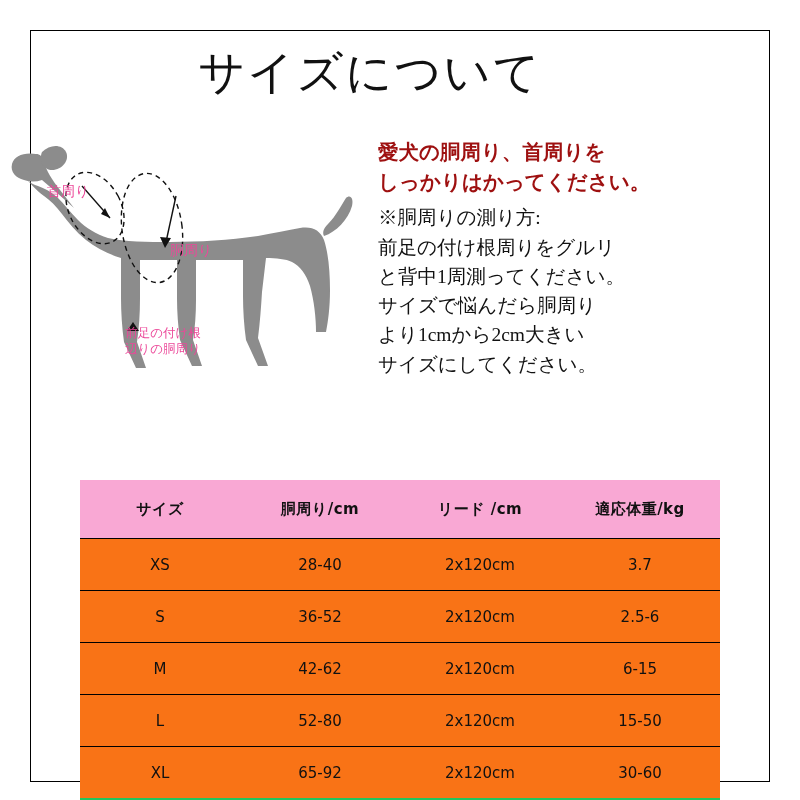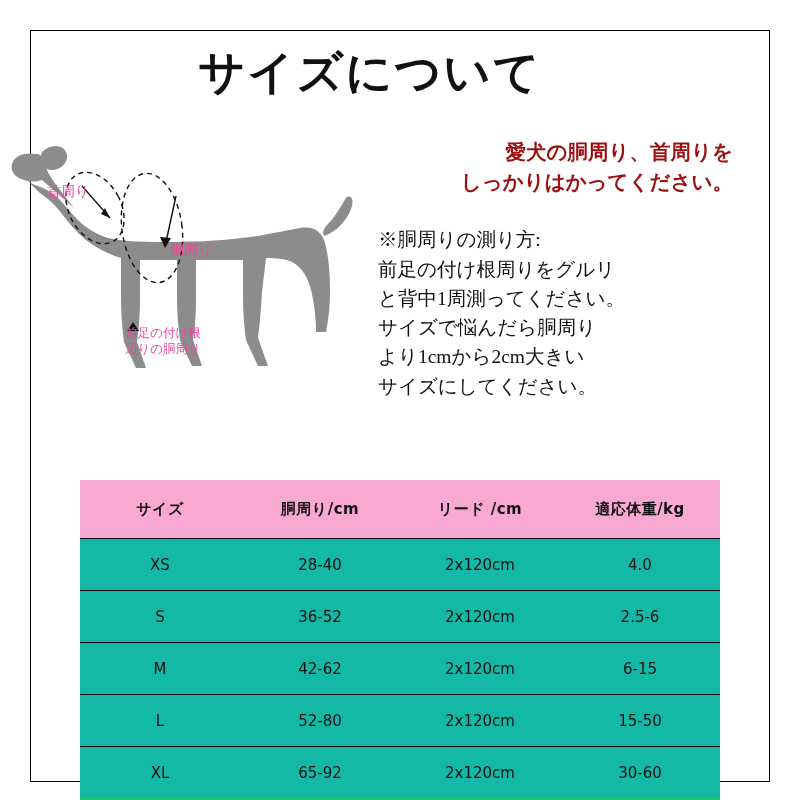--- a/index.html
+++ b/index.html
@@ -31,21 +31,21 @@
     box-sizing: border-box;
   }
   
   #title {
     position: absolute;
     left: 0;
     top: 42px;
     width: 740px;
     text-align: center;
     font-size: 46px;
-    font-weight: bold;
+    font-weight: normal;
     letter-spacing: 2px;
     color: #111111;
     font-family: "DejaVu Sans", sans-serif;
     white-space: nowrap;
   }
   
   #illustration {
     position: absolute;
     left: 0px;
     top: 100px;
@@ -98,22 +98,21 @@
     top: 138px;
     width: 355px;
   }
   #headline {
     font-family: "DejaVu Sans", sans-serif;
     color: #9e1010;
     font-size: 20.5px;
     font-weight: bold;
     line-height: 1.45;
     white-space: pre-line;
-    margin-bottom: 28px;
-    text-align: right;
+    margin-bottom: 6px;
   }
   #body-note {
     font-family: Liberation Serif, serif;
     color: #111111;
     font-size: 19.5px;
     line-height: 1.5;
     white-space: pre-line;
   }
   
   #table-wrap {
@@ -138,21 +137,21 @@
     border: none;
     letter-spacing: 0.5px;
   }
   tbody td {
     height: 49px;
     text-align: center;
     font-size: 15px;
     color: #111111;
     font-family: "DejaVu Sans", sans-serif;
     border-bottom: 1px solid #000000;
-    background: #14b8a6;
+    background: #f97316;
   }
   tbody tr:first-child td {
     border-top: 1px solid #000000;
   }
   tbody tr:last-child td {
     border-bottom: 2px solid #22c55e;
   }
 </style>
 </head>
 <body>
@@ -266,21 +265,21 @@
           <th>胴周り/cm</th>
           <th>リード /cm</th>
           <th>適応体重/kg</th>
         </tr>
       </thead>
       <tbody>
         <tr>
           <td>XS</td>
           <td>28-40</td>
           <td>2x120cm</td>
-          <td>4.0</td>
+          <td>3.7</td>
         </tr>
         <tr>
           <td>S</td>
           <td>36-52</td>
           <td>2x120cm</td>
           <td>2.5-6</td>
         </tr>
         <tr>
           <td>M</td>
           <td>42-62</td>

